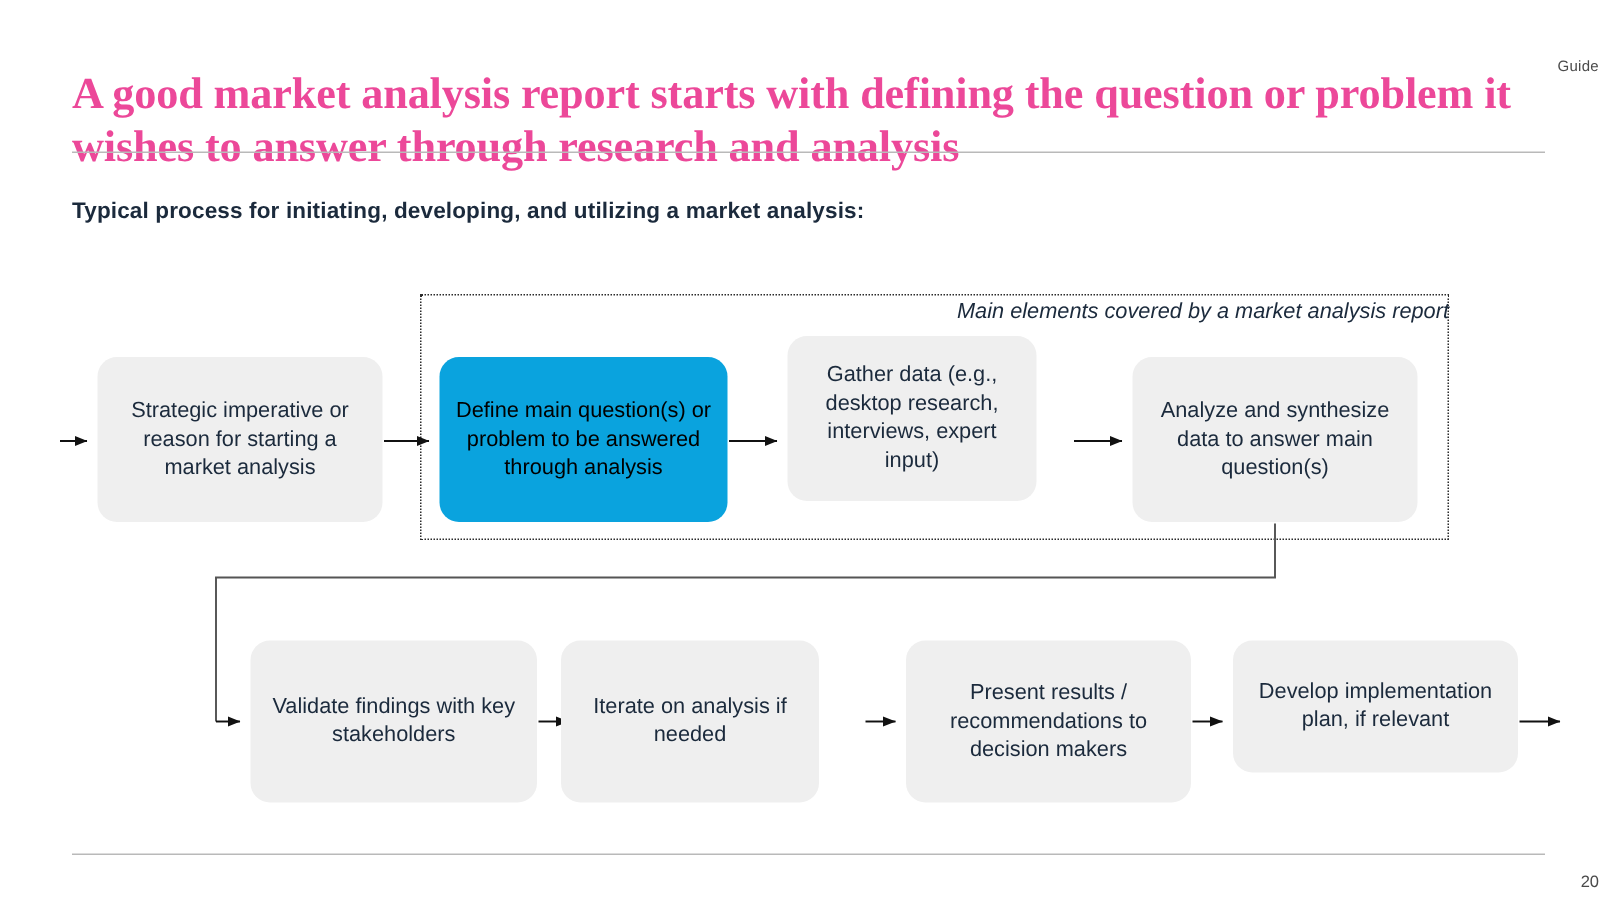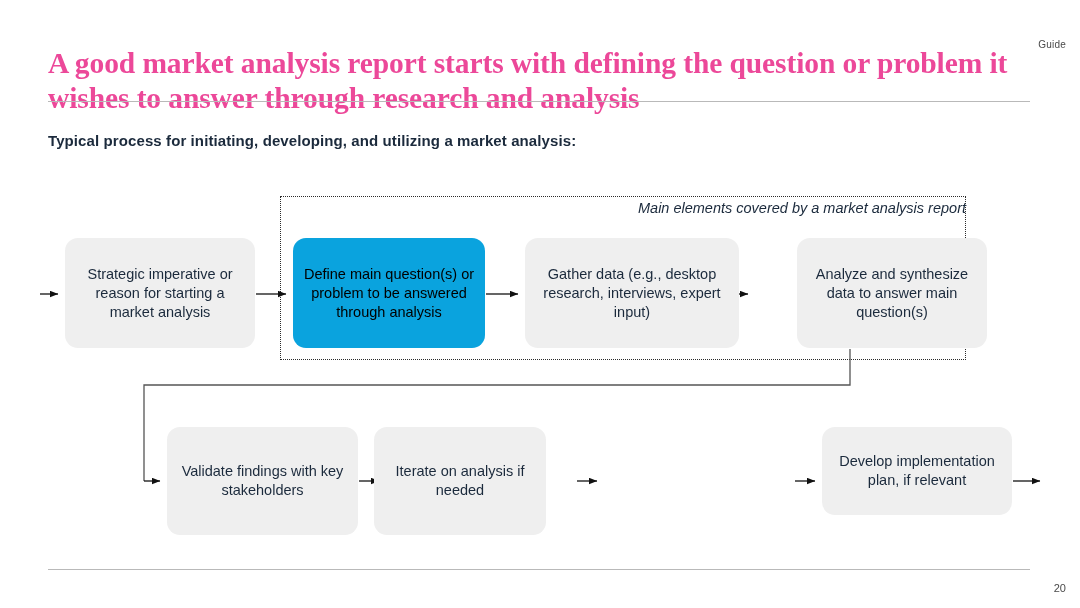--- a/index.html
+++ b/index.html
@@ -102,22 +102,22 @@
     border-radius: 13px;
   }
   .pbox.accent {
     background: #0aa3de;
     color: #000000;
   }
 
   
   #box-1 { left: 65px;  top: 238px; width: 190px; height: 110px; }
   #box-2 { left: 293px; top: 238px; width: 192px; height: 110px; }
-  #box-3 { left: 525px; top: 238px; width: 214px; height: 110px; }
-  #box-4 { left: 755px; top: 238px; width: 190px; height: 110px; margin-left: 42px; }
+  #box-3 { left: 525px; top: 224px; width: 166px; height: 110px; }
+  #box-4 { left: 755px; top: 238px; width: 190px; height: 110px; }
   
   #box-5 { left: 167px; top: 427px; width: 191px; height: 108px; }
   #box-6 { left: 374px; top: 427px; width: 172px; height: 108px; }
   #box-7 { left: 604px; top: 427px; width: 190px; height: 108px; }
   #box-8 { left: 822px; top: 427px; width: 190px; height: 88px; }
 
   
   .connectors {
     position: absolute;
     left: 0; top: 0;
@@ -192,19 +192,20 @@
   <div class="pbox accent" id="box-2">Define main question(s) or problem to be answered through analysis</div>
 
   <div class="pbox" id="box-3">Gather data (e.g., desktop research, interviews, expert input)</div>
 
   <div class="pbox" id="box-4">Analyze and synthesize data to answer main question(s)</div>
 
   <div class="pbox" id="box-5">Validate findings with key stakeholders</div>
 
   <div class="pbox" id="box-6">Iterate on analysis if needed</div>
 
+  <div class="pbox" id="box-7">Present results / recommendations to decision makers</div>
 
   <div class="pbox" id="box-8">Develop implementation plan, if relevant</div>
 
 </div>
 
 <div class="footer-rule"></div>
 <div class="page-number">20</div>
 
 </body></html>

